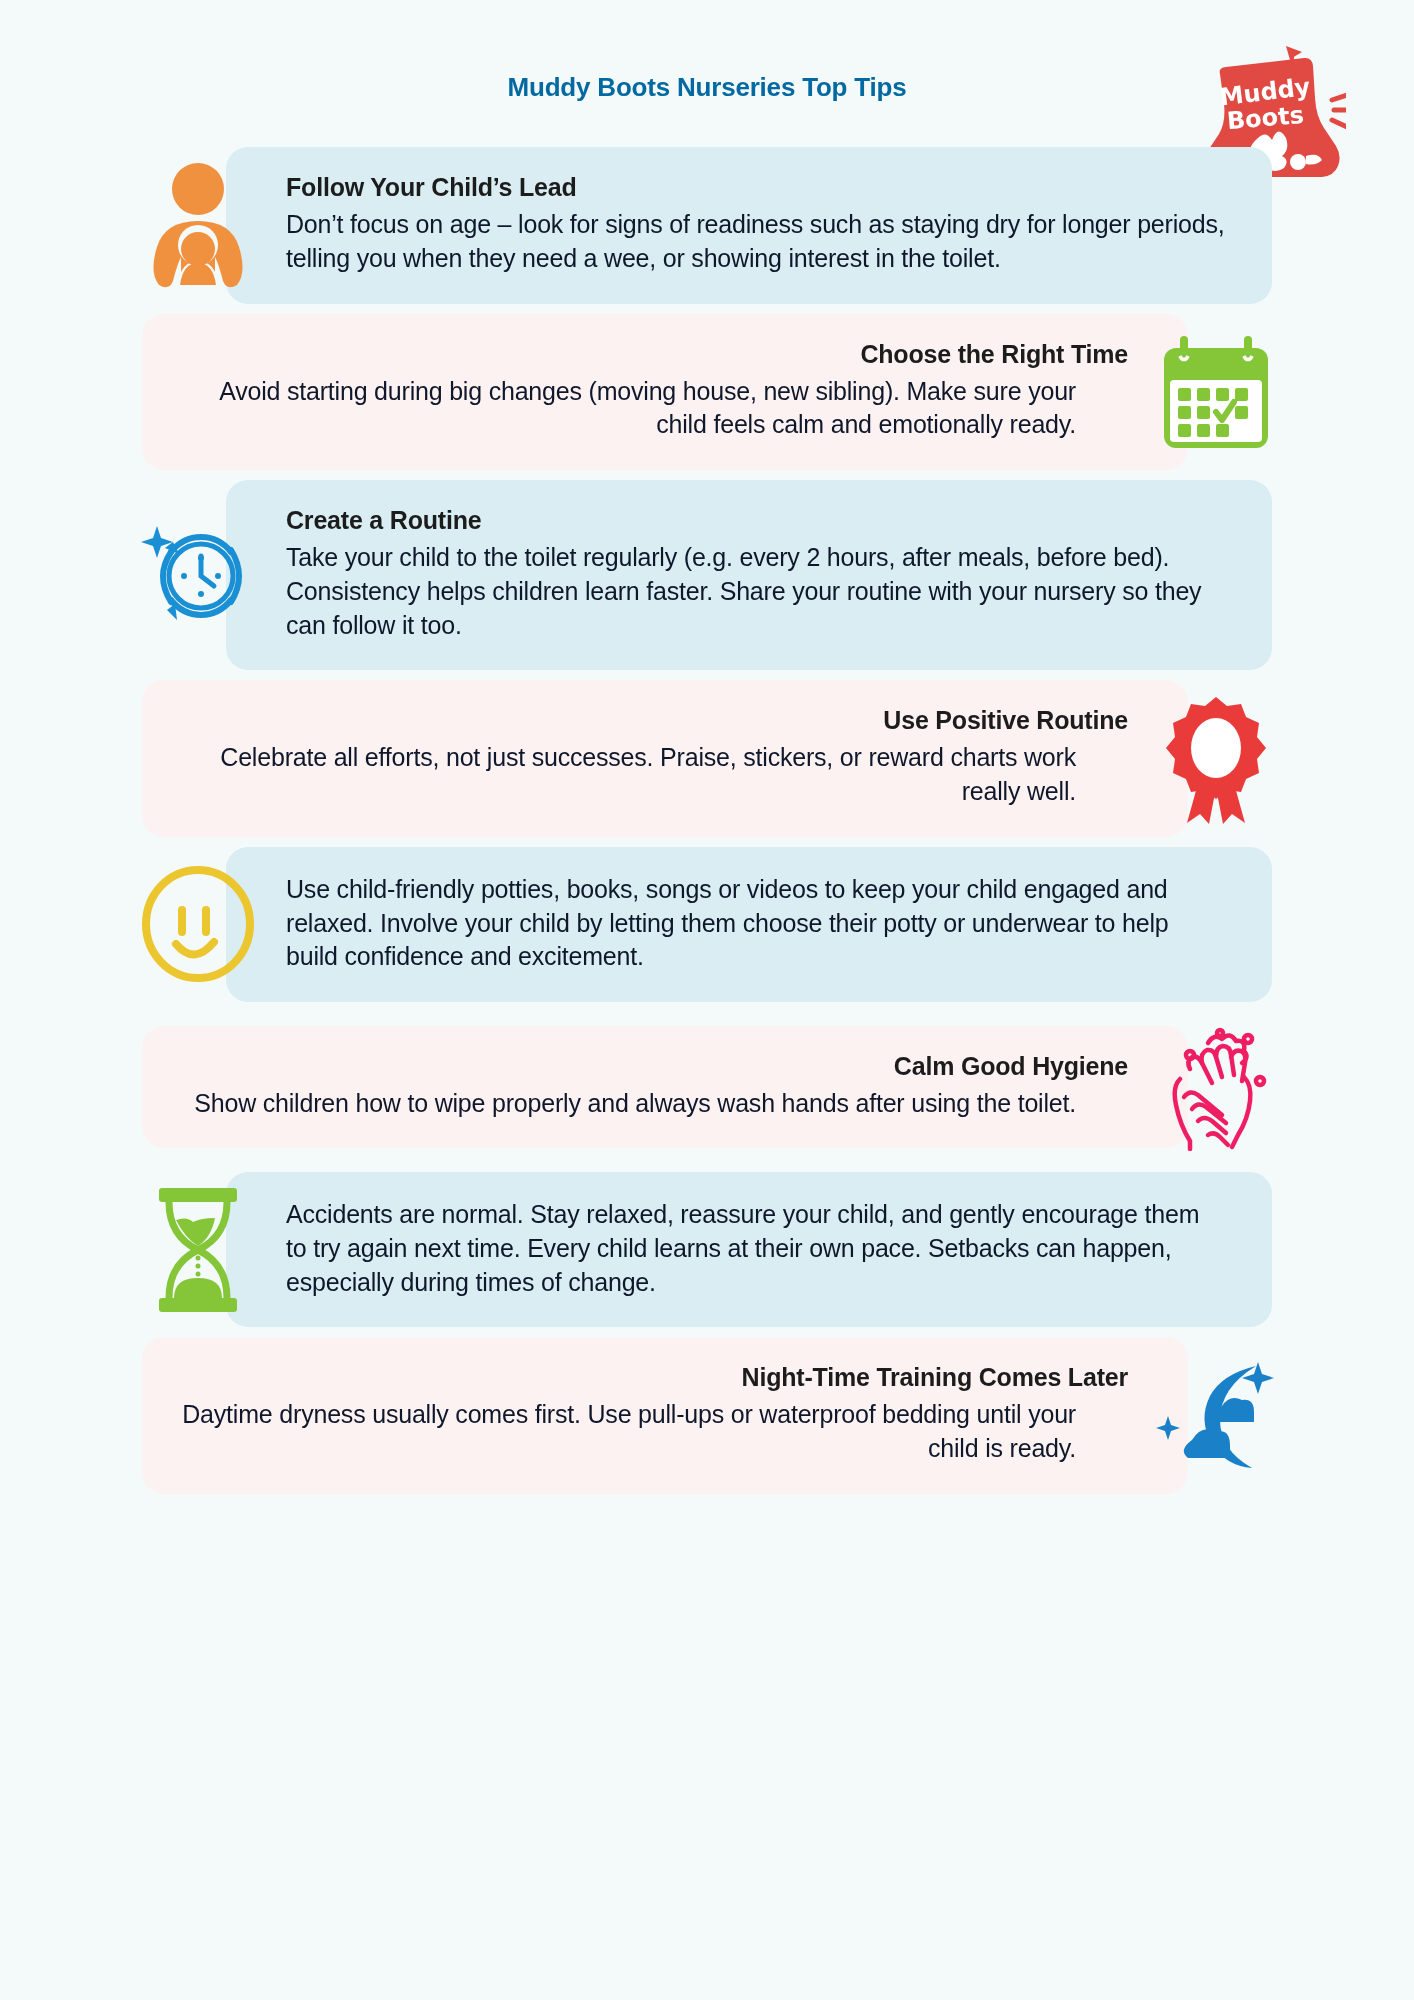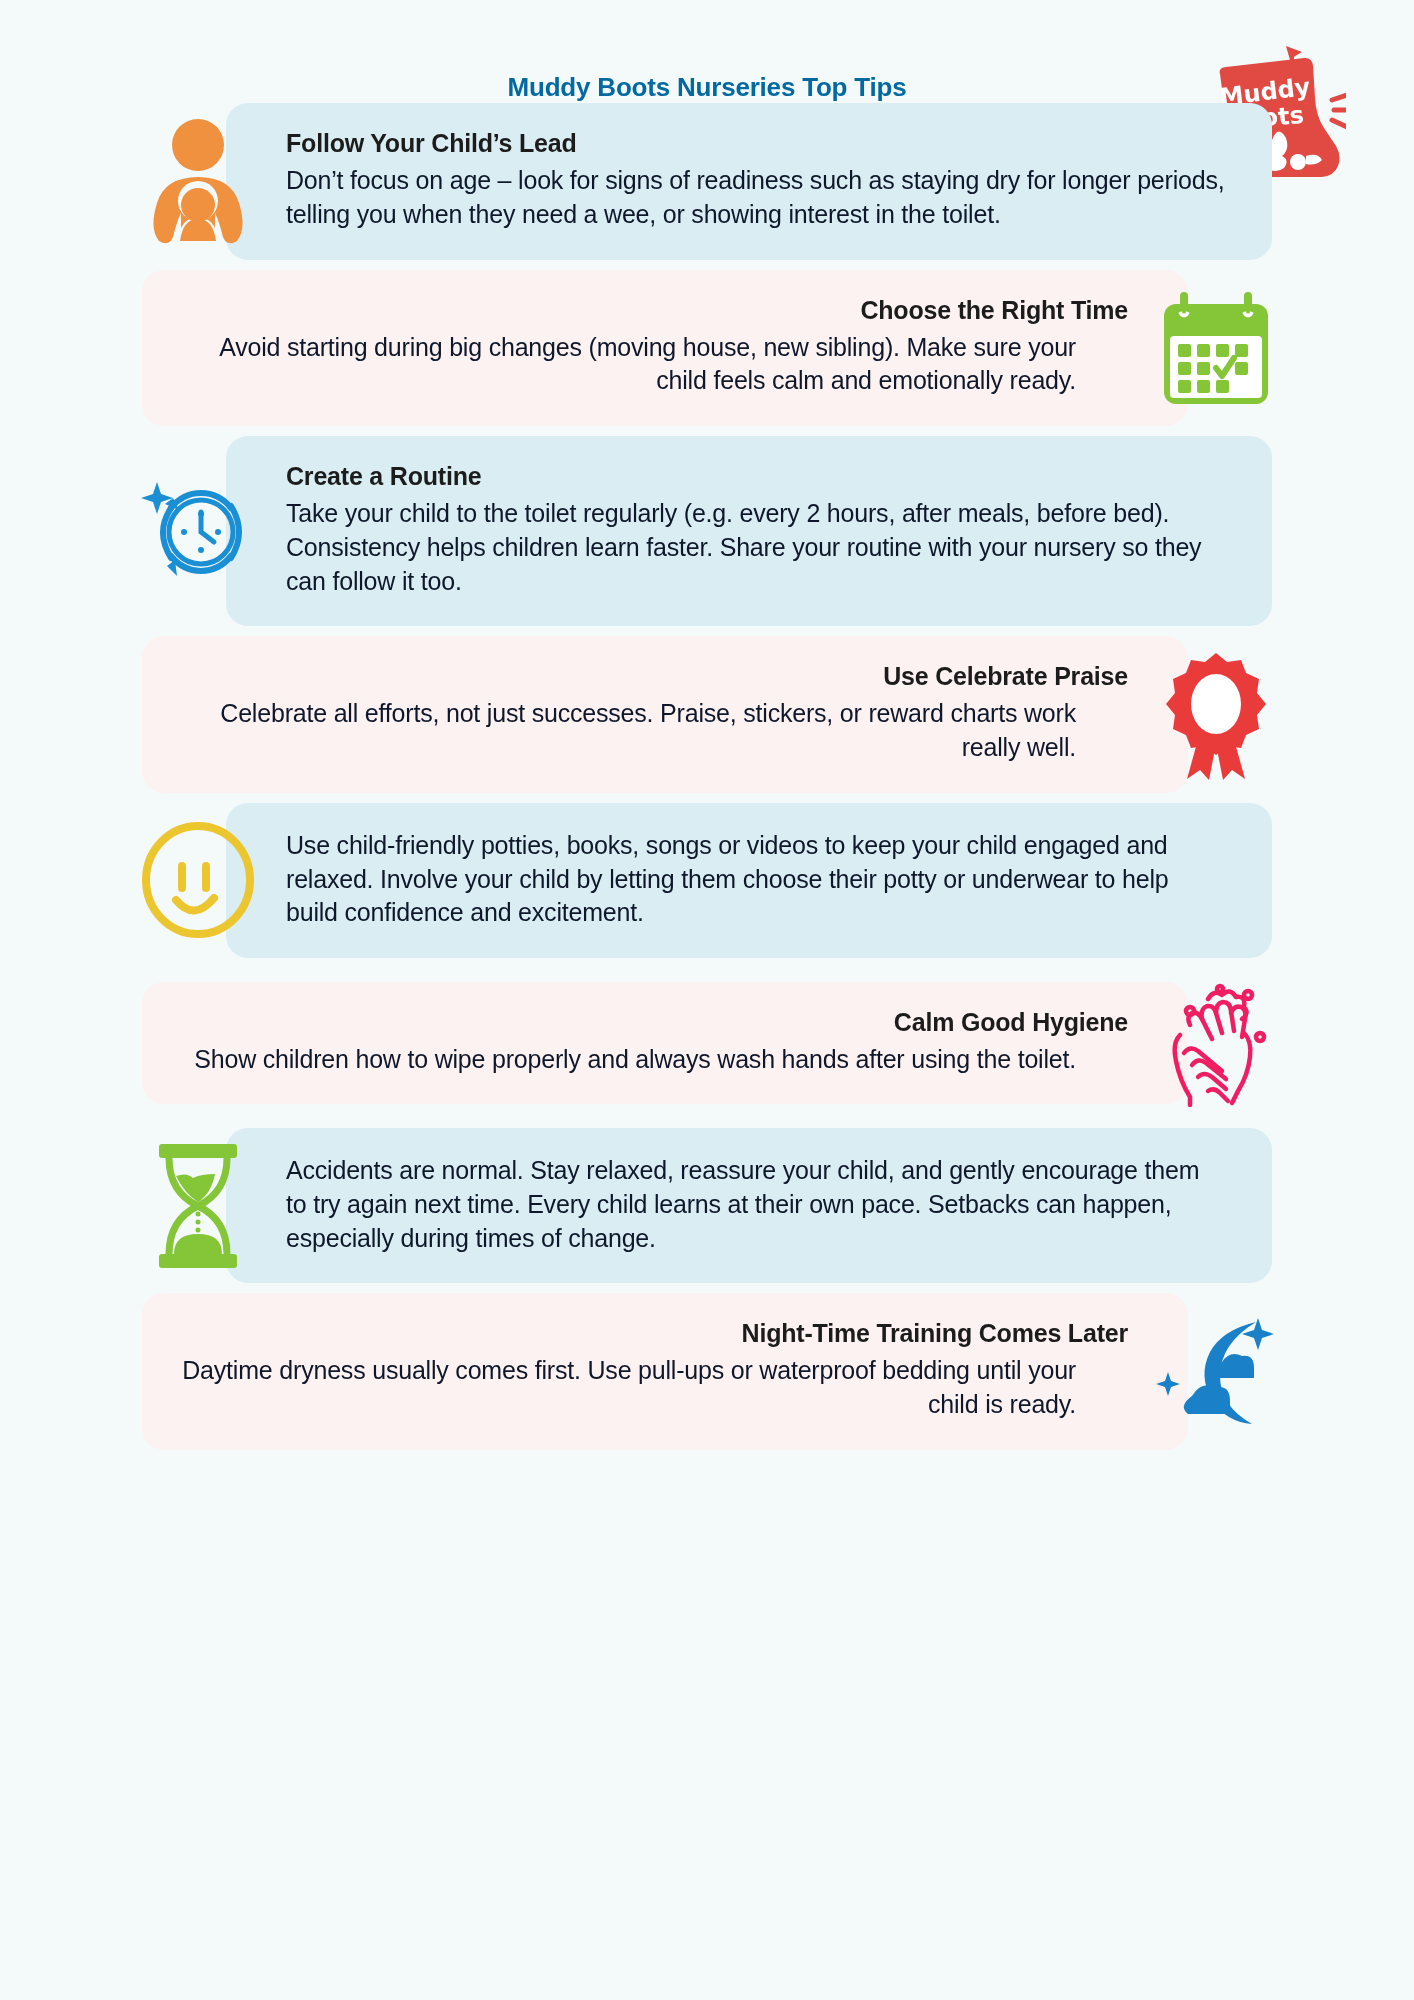--- a/index.html
+++ b/index.html
@@ -42,20 +42,21 @@
     position: absolute;
     top: 38px;
     right: 68px;
     width: 160px;
     height: 160px;
   }
 
   
   .cards {
     position: relative;
+    margin-top: 44px;
     padding: 0 0px;
   }
   .row {
     position: relative;
     display: flex;
     align-items: center;
     margin-bottom: 10px;
     min-height: 150px;
   }
   .row.icon-left { flex-direction: row; padding-left: 128px; }
@@ -225,21 +226,21 @@
           <path d="M59 4 L70 13 L84 11 L89 24 L102 30 L100 44 L109 55 L100 66 L102 80
                    L89 86 L84 99 L70 97 L59 106 L48 97 L34 99 L29 86 L16 80 L18 66
                    L9 55 L18 44 L16 30 L29 24 L34 11 L48 13 Z" fill="#ea3b3b"></path>
           <ellipse cx="59" cy="55" rx="25" ry="30" fill="#ffffff"></ellipse>
 
           <path d="M40 94 L30 130 L43 121 L52 131 L58 100 Z" fill="#ea3b3b"></path>
           <path d="M78 94 L88 130 L75 121 L66 131 L60 100 Z" fill="#ea3b3b"></path>
         </svg>
       </div>
       <div class="card pink">
-        <div class="card-title">Use Celebrate Praise</div>
+        <div class="card-title">Use Positive Routine</div>
         <div class="card-body">Celebrate all efforts, not just successes. Praise, stickers, or reward charts work really well.</div>
       </div>
     </div>
 
     <div class="row icon-left">
       <div class="icon-slot">
         <svg width="124" height="124" viewBox="0 0 124 124">
           <ellipse cx="62" cy="62" rx="52" ry="54" stroke="#ecc62e" stroke-width="8" fill="none"></ellipse>
           <path d="M46 48 L46 70" stroke="#ecc62e" stroke-width="8" stroke-linecap="round"></path>
           <path d="M70 48 L70 70" stroke="#ecc62e" stroke-width="8" stroke-linecap="round"></path>

